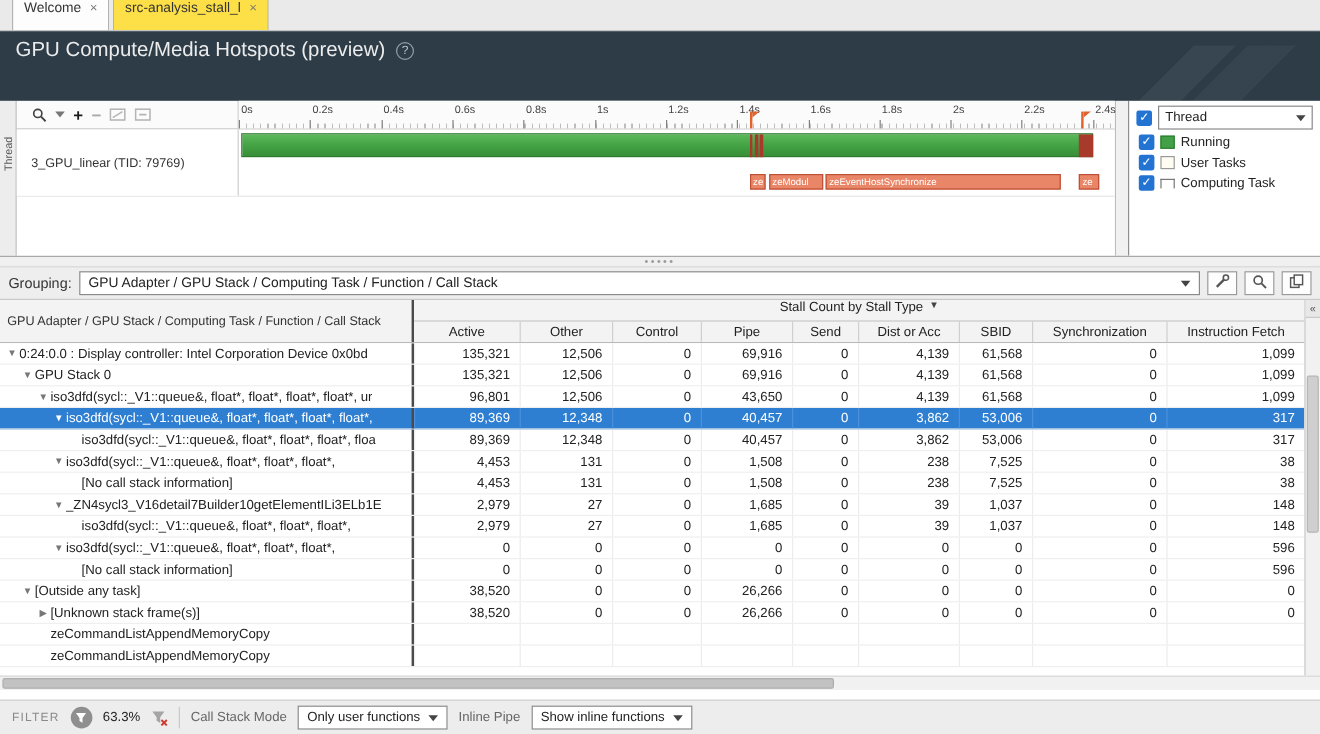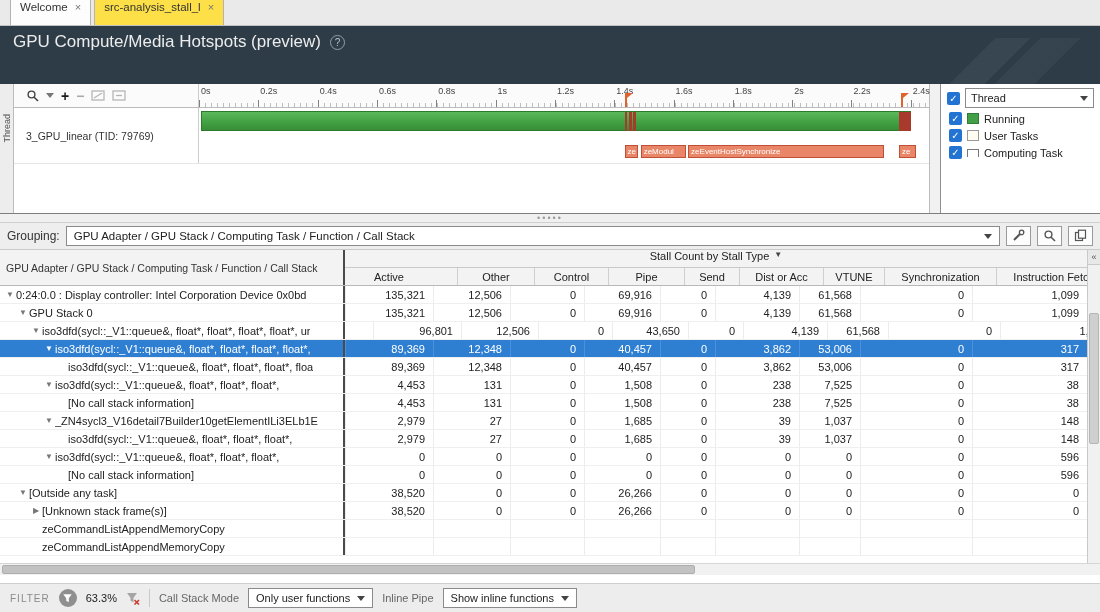--- a/index.html
+++ b/index.html
@@ -311,26 +311,26 @@
     <div class="grid-main">
       <div class="ghead">
         <div class="tree-h">GPU Adapter / GPU Stack / Computing Task / Function / Call Stack</div>
         <div class="cols-wrap">
           <div class="group-h">
             <span>Stall Count by Stall Type</span>
             <span class="sort-caret">▼</span>
           </div>
           <div class="col-h-row">
               <div class="col-h" style="width: 88px;">Active</div>
-              <div class="col-h" style="width: 77px; margin-left: 24px;">Other</div>
+              <div class="col-h" style="width: 77px;">Other</div>
               <div class="col-h" style="width: 74px;">Control</div>
               <div class="col-h" style="width: 76px;">Pipe</div>
               <div class="col-h" style="width: 55px;">Send</div>
               <div class="col-h" style="width: 84px;">Dist or Acc</div>
-              <div class="col-h" style="width: 61px;">VTUNE</div>
+              <div class="col-h" style="width: 61px;">SBID</div>
               <div class="col-h" style="width: 112px;">Synchronization</div>
               <div class="col-h" style="width: 115px;">Instruction Fetch</div>
             </div>
         </div>
       </div>
       <div class="gbody">
           <div class="grow">
             <div class="tree-c" style="padding-left: 4px;">
               <span class="exp">▼</span>
               <span class="tlabel">0:24:0.0 : Display controller: Intel Corporation Device 0x0bd</span>
@@ -358,21 +358,21 @@
             <div class="val-c" style="width: 84px;">4,139</div>
             <div class="val-c" style="width: 61px;">61,568</div>
             <div class="val-c" style="width: 112px;">0</div>
             <div class="val-c" style="width: 115px;">1,099</div>
           </div>
           <div class="grow">
             <div class="tree-c" style="padding-left: 30px;">
               <span class="exp">▼</span>
               <span class="tlabel">iso3dfd(sycl::_V1::queue&amp;, float*, float*, float*, float*, ur</span>
             </div>
-            <div class="val-c" style="width: 88px; margin-left: 28px;">96,801</div>
+            <div class="val-c" style="width: 88px;">96,801</div>
             <div class="val-c" style="width: 77px;">12,506</div>
             <div class="val-c" style="width: 74px;">0</div>
             <div class="val-c" style="width: 76px;">43,650</div>
             <div class="val-c" style="width: 55px;">0</div>
             <div class="val-c" style="width: 84px;">4,139</div>
             <div class="val-c" style="width: 61px;">61,568</div>
             <div class="val-c" style="width: 112px;">0</div>
             <div class="val-c" style="width: 115px;">1,099</div>
           </div>
           <div class="grow sel">

